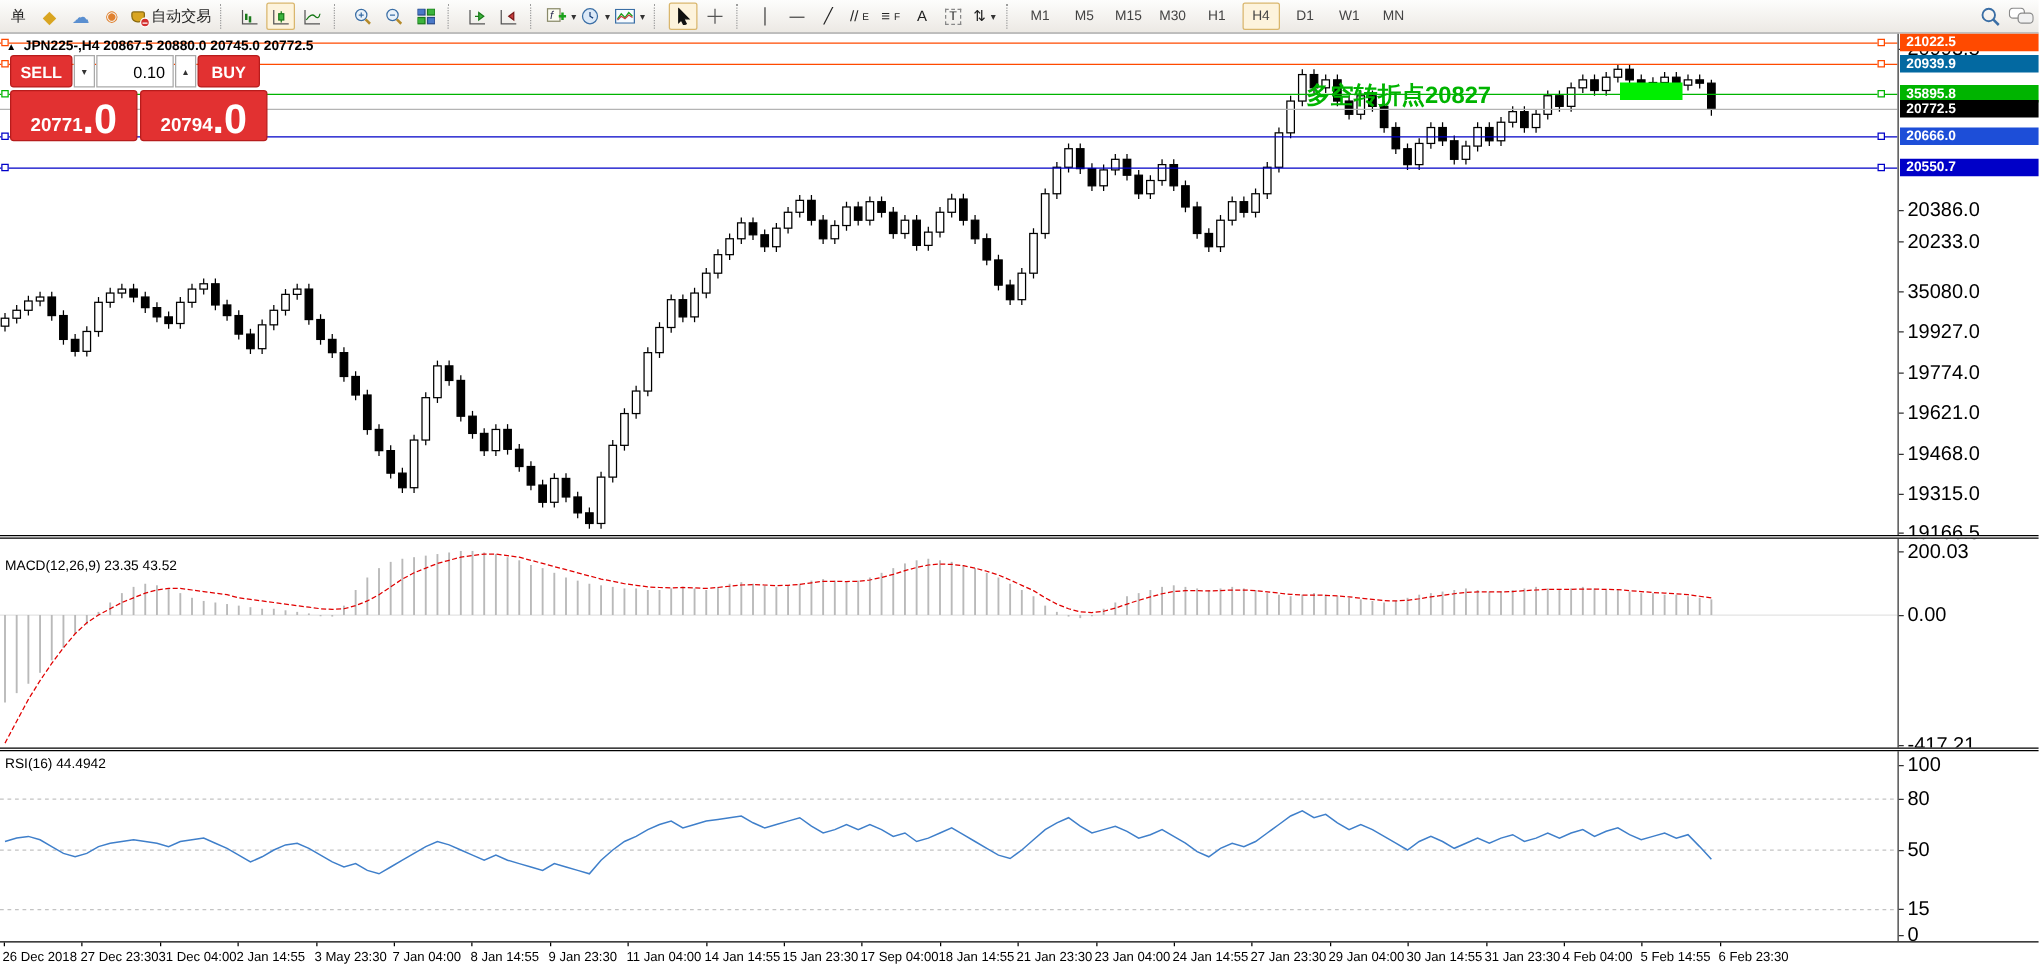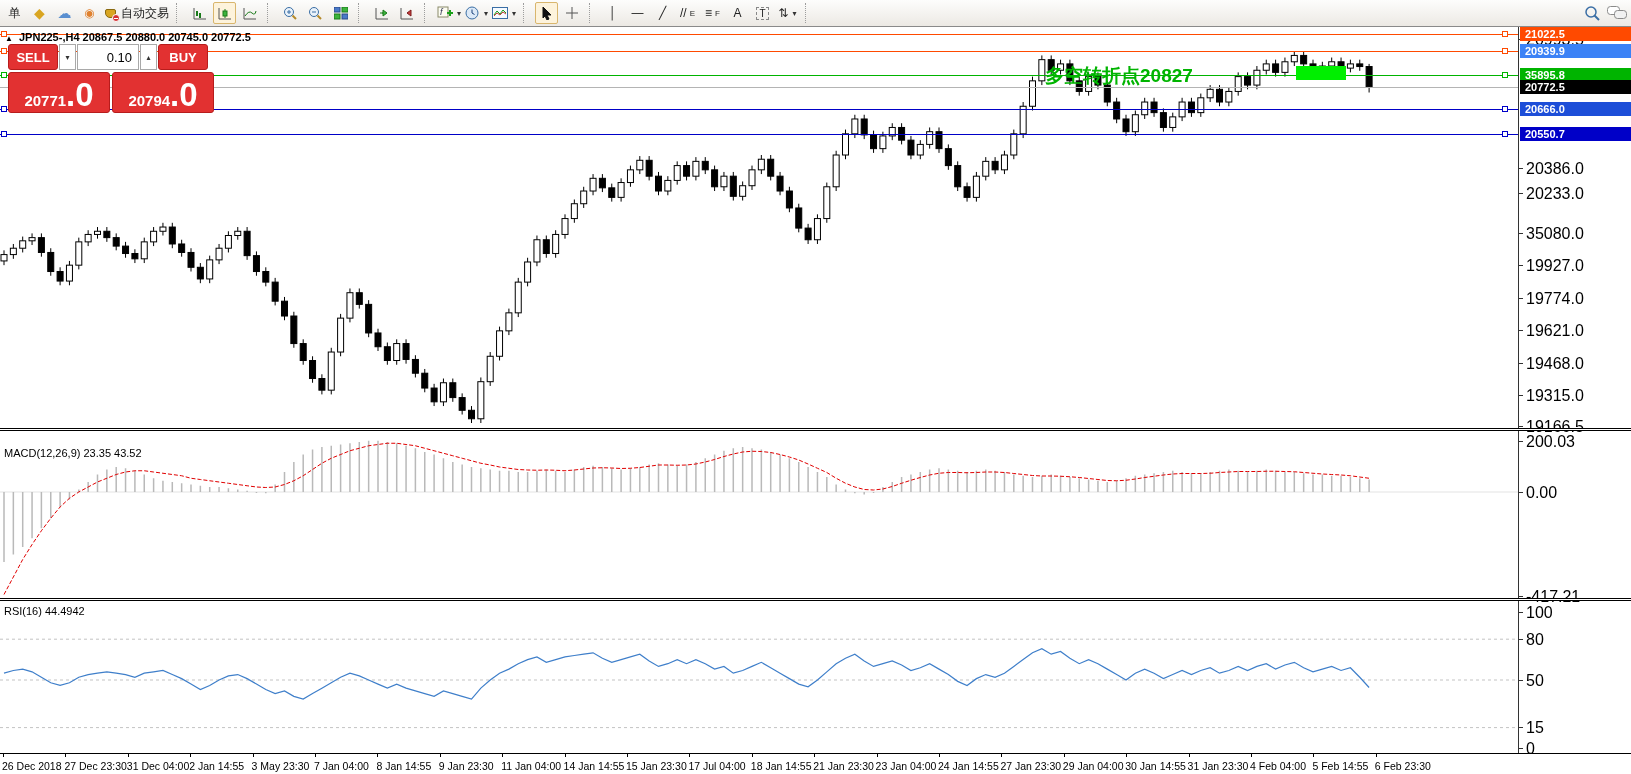--- a/index.html
+++ b/index.html
@@ -211,20 +211,31 @@
       <span>A</span>
     </button>
   <button class="tbtn">
       <span style="border:1px dashed #888;padding:0 2px;font-size:10px">T</span>
     </button>
   <button class="tbtn">
       <span>⇅</span>
       <span class="caret">▾</span>
     </button>
   <span class="tsep"></span>
+  <span id="tf-group">
+    <button class="tbtn tfbtn">M1</button>
+    <button class="tbtn tfbtn">M5</button>
+    <button class="tbtn tfbtn">M15</button>
+    <button class="tbtn tfbtn">M30</button>
+    <button class="tbtn tfbtn">H1</button>
+    <button class="tbtn tfbtn pressed">H4</button>
+    <button class="tbtn tfbtn">D1</button>
+    <button class="tbtn tfbtn">W1</button>
+    <button class="tbtn tfbtn">MN</button>
+  </span>
   <span class="toolbar-right">
     <button class="tbtn">
         <svg width="16" height="16">
           <circle cx="7" cy="7" r="5" fill="none" stroke="#3a6ea5" stroke-width="1.5"></circle>
           <line x1="10.5" y1="10.5" x2="15" y2="15" stroke="#3a6ea5" stroke-width="2"></line>
         </svg>
       </button>
     <button class="tbtn">
         <svg width="20" height="14">
           <rect x="0.5" y="0.5" width="12" height="8" rx="3" fill="#fff" stroke="#8a8a8a"></rect>
@@ -726,21 +737,21 @@
       <div class="axtick" style="top: 135.059px;">20386.0</div>
       <div class="axtick" style="top: 160px;">20233.0</div>
       <div class="axtick" style="top: 199.89px;">35080.0</div>
       <div class="axtick" style="top: 232.305px;">19927.0</div>
       <div class="axtick" style="top: 264.72px;">19774.0</div>
       <div class="axtick" style="top: 297.136px;">19621.0</div>
       <div class="axtick" style="top: 329.551px;">19468.0</div>
       <div class="axtick" style="top: 361.966px;">19315.0</div>
       <div class="axtick" style="top: 393.428px;">19166.5</div>
       <div class="axlab" style="top: -0.292373px; background: rgb(255, 74, 0);">21022.5</div>
-      <div class="axlab" style="top: 17.2076px; background: #3b82f6;">20939.9</div>
+      <div class="axlab" style="top: 17.2076px; background: #0369a1;">20939.9</div>
       <div class="axlab" style="top: 41.0424px; background: rgb(0, 180, 0);">35895.8</div>
       <div class="axlab" style="top: 52.6737px; background: rgb(0, 0, 0);">20772.5</div>
       <div class="axlab" style="top: 75.2373px; background: #1d4ed8;">20666.0</div>
       <div class="axlab" style="top: 99.6653px; background: rgb(0, 0, 200);">20550.7</div>
       <div class="axtick" style="top: 408.493px;">200.03</div>
       <div class="axtick" style="top: 458.5px;">0.00</div>
       <div class="axtick" style="top: 562.803px;">-417.21</div>
       <div class="axtick" style="top: 578.5px;">100</div>
       <div class="axtick" style="top: 605.7px;">80</div>
       <div class="axtick" style="top: 646.5px;">50</div>
@@ -763,21 +774,21 @@
       <div class="datelab" style="left: 376.4px;">8 Jan 14:55</div>
       <div class="dtick" style="left: 377.4px;"></div>
       <div class="datelab" style="left: 438.8px;">9 Jan 23:30</div>
       <div class="dtick" style="left: 439.8px;"></div>
       <div class="datelab" style="left: 501.2px;">11 Jan 04:00</div>
       <div class="dtick" style="left: 502.2px;"></div>
       <div class="datelab" style="left: 563.6px;">14 Jan 14:55</div>
       <div class="dtick" style="left: 564.6px;"></div>
       <div class="datelab" style="left: 626px;">15 Jan 23:30</div>
       <div class="dtick" style="left: 627px;"></div>
-      <div class="datelab" style="left: 688.4px;">17 Jul 04:00</div>
+      <div class="datelab" style="left: 688.4px;">17 Sep 04:00</div>
       <div class="dtick" style="left: 689.4px;"></div>
       <div class="datelab" style="left: 750.8px;">18 Jan 14:55</div>
       <div class="dtick" style="left: 751.8px;"></div>
       <div class="datelab" style="left: 813.2px;">21 Jan 23:30</div>
       <div class="dtick" style="left: 814.2px;"></div>
       <div class="datelab" style="left: 875.6px;">23 Jan 04:00</div>
       <div class="dtick" style="left: 876.6px;"></div>
       <div class="datelab" style="left: 938px;">24 Jan 14:55</div>
       <div class="dtick" style="left: 939px;"></div>
       <div class="datelab" style="left: 1000.4px;">27 Jan 23:30</div>

